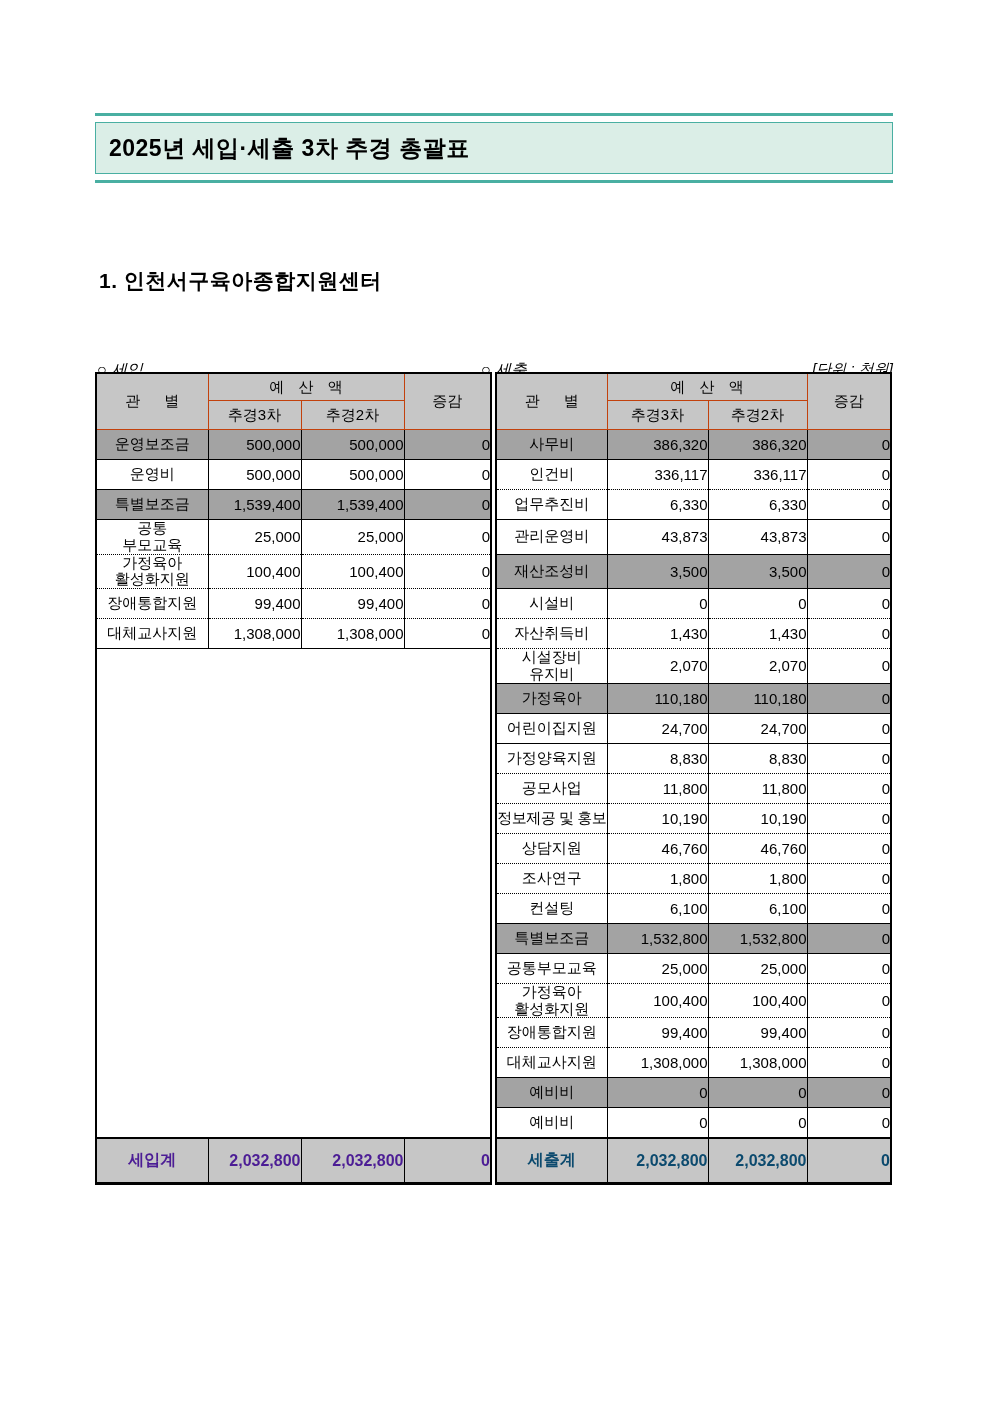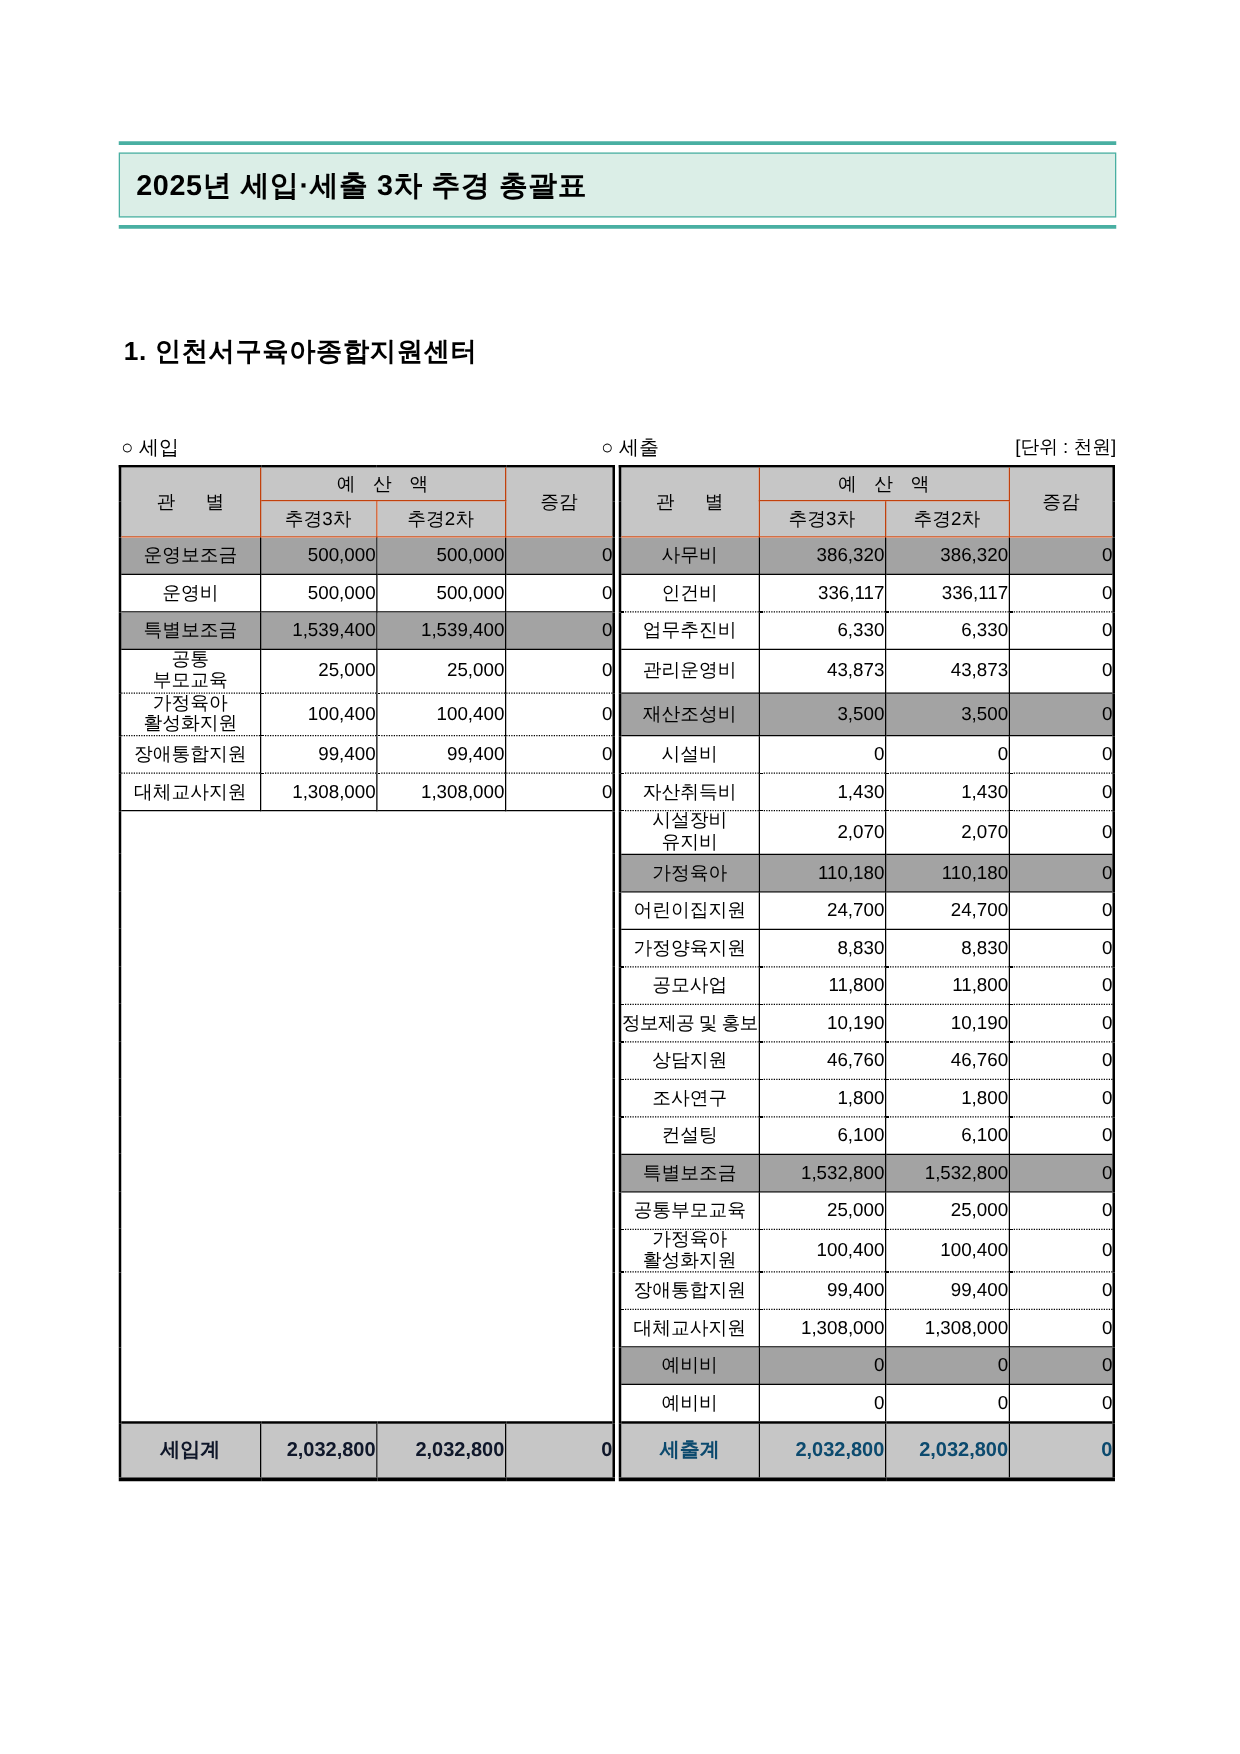--- a/index.html
+++ b/index.html
@@ -11,21 +11,21 @@
   .banner{position:absolute;left:95px;top:113px;width:798px;}
   .banner-rule{height:3px;background:#49AFA2;}
   .banner-box{
     margin:6px 0;border:1px solid #49AFA2;background:#DBEEE7;
     height:52px;box-sizing:border-box;display:flex;align-items:center;
     padding-left:13px;
   }
   .banner-title{font-size:23px;font-weight:bold;letter-spacing:0.5px;}
   
   .section-heading{position:absolute;left:99px;top:255px;font-size:21px;font-weight:bold;letter-spacing:0.5px;margin-top:12px;}
-  .lbl{position:absolute;top:348px;font-size:16px;}
+  .lbl{position:absolute;top:360px;font-size:16px;font-style:italic;}
   .lbl-revenue{left:97px;}
   .lbl-expenditure{left:481px;}
   .lbl-unit{right:99px;font-size:15px;}
   
   table.budget{
     position:absolute;left:95px;top:372px;width:795px;
     border-collapse:collapse;table-layout:fixed;padding-left:22px;
   }
   table.budget td, table.budget th{
     padding:0;font-size:15px;font-weight:normal;height:29px;
@@ -47,21 +47,21 @@
   td.two{white-space:pre-line;line-height:1.12;font-size:14px;height:38px;}
   td.sm{font-size:12.5px;letter-spacing:-0.5px;}
   td.empty-cell{border-left:2px solid #000;border-right:2px solid #000;background:#fff;}
   .ls-wide{letter-spacing:10px;text-indent:10px;}
   .ls-mid{letter-spacing:5px;text-indent:5px;}
   tr.total td{
     background:#C6C6C6;border-top:2px solid #000;border-bottom:3px solid #000;
     font-weight:bold;font-size:16px;height:43px;
   }
   tr.total td.gap{background:#fff;border:none;}
-  .t-blue{color:#0f172a;}
+  .t-blue{color:#4c1d95;}
   .t-red{color:#0c4a6e;}
 </style>
 </head>
 <body>
 
 <div class="banner">
   <div class="banner-rule"></div>
   <div class="banner-box">
     <span class="banner-title">2025년  세입·세출  3차  추경  총괄표</span>
   </div>

